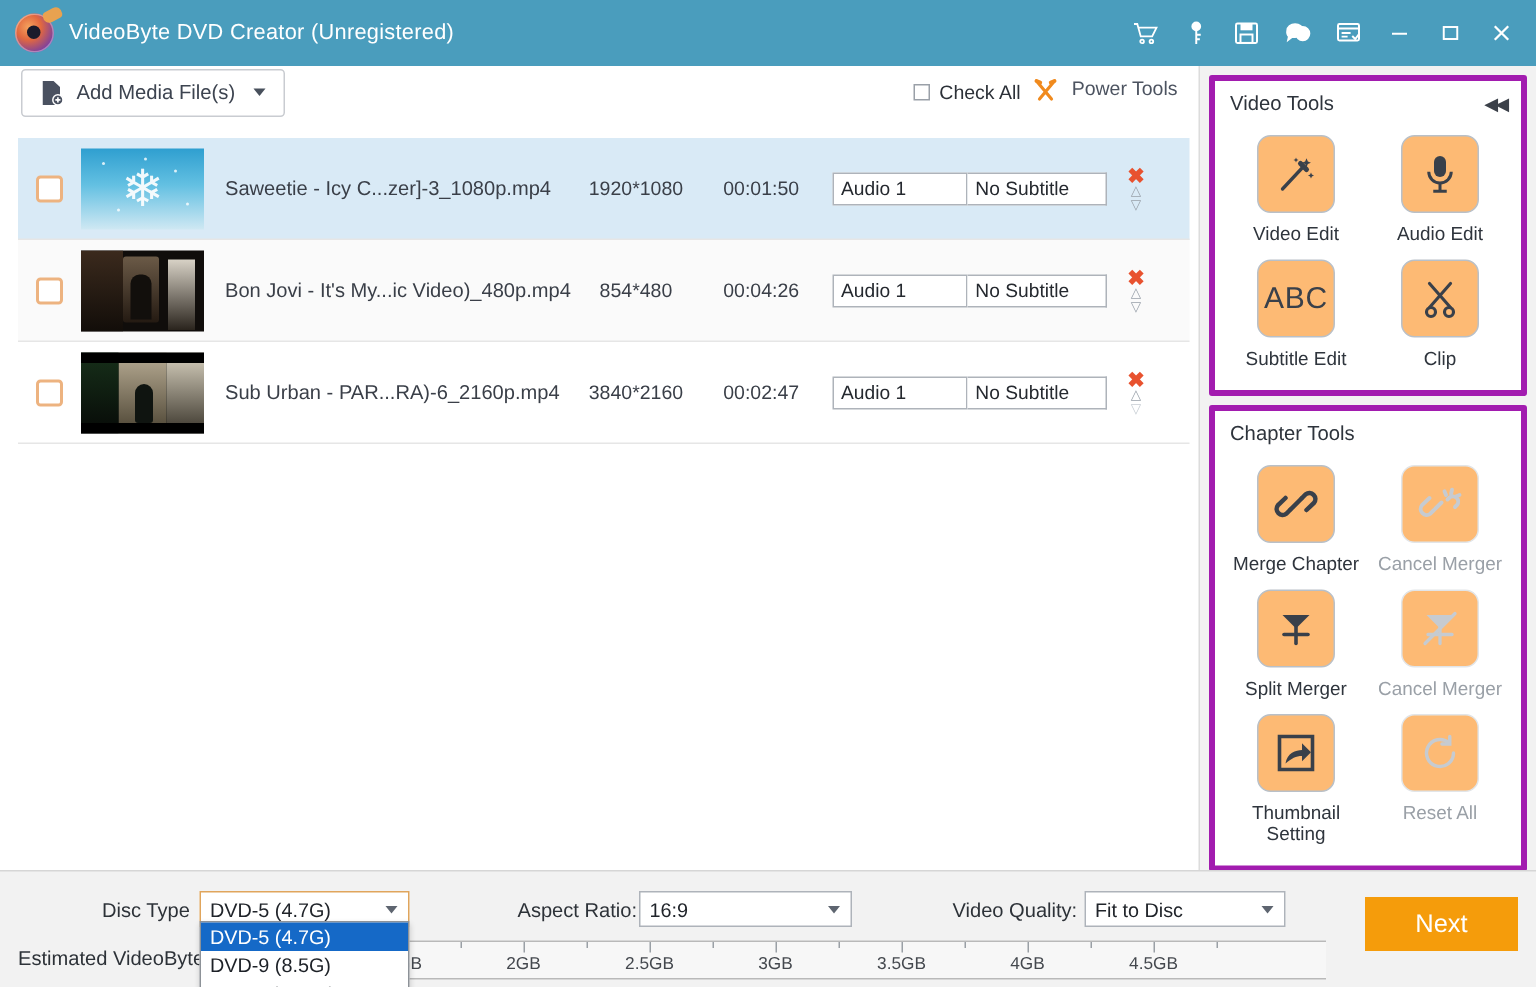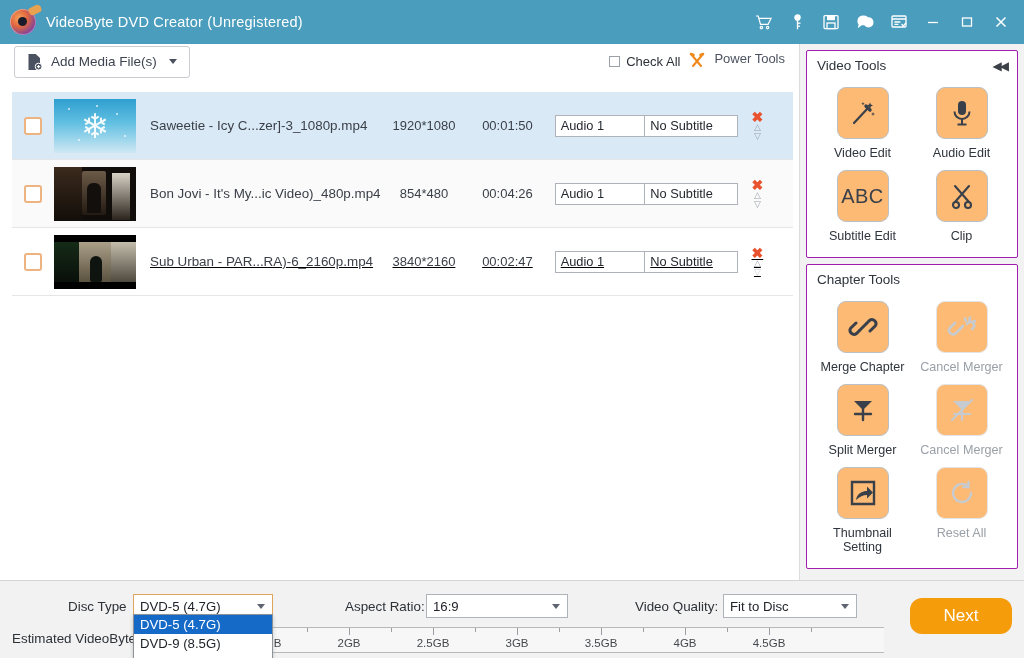--- a/index.html
+++ b/index.html
@@ -58,21 +58,21 @@
   .cbx { width:11px; height:11px; border:1px solid #9aa0a8; background:#fff; }
   .ptools{ display:flex; gap:8px; cursor:pointer; color:#4c5360; font-size:13px;}
 
   
   .list { position:absolute; left:12px; right:6px; top:48px; bottom:0; }
   .row {
     position:relative; height:68px; display:flex; align-items:center;
     border-bottom:1px solid #e6e6e6; background:#fafafa; padding-left:12px;
   }
   .row.sel { background:#d9eaf6; }
-  .row.alt { background:#ffffff;text-decoration:underline; }
+  .row.alt { background:#ffffff; }
   .rowcb { width:18px; height:18px; border:2px solid #edb380; border-radius:3px; background:#fff; flex:none; cursor:pointer;}
   .thumb { width:82px; height:54px; margin-left:12px; flex:none; background:#222; overflow:hidden; position:relative;}
   .fname { margin-left:14px; width:236px; color:#3a3f48; font-size:13.4px; white-space:nowrap; overflow:hidden;}
   .res { width:86px; text-align:center; color:#3a3f48; font-size:13px;}
   .dur { width:84px; text-align:center; color:#3a3f48; font-size:13px;}
   .sel2 { height:22px; border:1px solid #aeb3ba; background:#fff; font-size:12.8px; color:#25292f; display:flex; align-items:center; padding:0 5px;}
   .sel-audio { width:92px; margin-left:6px;}
   .sel-sub { width:94px; border-left:none;}
   .rowacts { margin-left:auto; width:56px; display:flex; flex-direction:column; align-items:center; gap:1px; padding-right:16px;}
   .xdel { color:#e8522f; font-size:14px; font-weight:bold; line-height:10px; cursor:pointer;}
@@ -90,21 +90,21 @@
   .th-bj .f4{position:absolute; left:40%; top:16px; width:14px; height:30px; background:#120f0c; border-radius:6px 6px 0 0;}
   .th-su { background:#0b0d0a; }
   .th-su .wall{position:absolute; left:0; top:0; width:30%; height:100%; background:linear-gradient(#17301a,#070a07);}
   .th-su .wall2{position:absolute; right:0; top:0; width:30%; height:100%; background:linear-gradient(#d9d2c0,#3a352b);}
   .th-su .corr{position:absolute; left:30%; top:0; width:40%; height:100%; background:linear-gradient(#b9ad95,#4c4433);}
   .th-su .fig{position:absolute; left:44%; top:40%; width:12px; height:26px; background:#0f1410; border-radius:6px 6px 2px 2px;}
   .th-su .bar{position:absolute; left:0; width:100%; height:7px; background:#000;}
 
   
   .sidebar { position:absolute; left:806px; top:6px; width:212px; bottom:6px; }
-  .card { background:#ffffff; border:1px solid #a21caf; border-radius:2px; }
+  .card { background:#ffffff; border:4px solid #a21caf; border-radius:2px; }
   .card .hdr { padding:7px 10px 2px 10px; font-size:13.5px; color:#2e343c; display:flex; align-items:center;}
   .collapse { margin-left:auto; cursor:pointer; color:#3b4049; font-size:12px; letter-spacing:-2px;}
   .grid2 { display:grid; grid-template-columns:1fr 1fr; padding:6px 6px 10px 6px; }
   .tool { display:flex; flex-direction:column; align-items:center; padding:6px 0 4px 0; cursor:pointer;}
   .tbox { width:52px; height:52px; border:1px solid #b9c0c8; border-radius:9px; display:flex; align-items:center; justify-content:center; background:#fdba74; color:#39404a;}
   .tool.dis .tbox { border-color:#e2e5e8; color:#c6cbd1; cursor:default;}
   .tlabel { margin-top:7px; font-size:12.6px; color:#2f353d; text-align:center; line-height:14px;}
   .tool.dis .tlabel { color:#9aa0a7; }
   .abc { font-size:20px; letter-spacing:.5px; color:#39404a; }
 
@@ -113,21 +113,21 @@
   .brow1 { position:absolute; left:0; top:12px; right:0; height:26px; display:flex; align-items:center;}
   .lbl { font-size:13.4px; color:#2d3238; }
   .combo { height:24px; border:1px solid #aeb3ba; background:#ffffff; display:flex; align-items:center; padding:0 6px; font-size:13.2px; color:#20242a; position:relative;}
   .combo .ar { position:absolute; right:7px; border-left:4px solid transparent; border-right:4px solid transparent; border-top:5px solid #5e6570;}
   .ruler { position:absolute; left:180px; right:140px; top:46px; height:26px; background:#f7f7f7; border:1px solid #b9b9b9; border-right:none;}
   .ruler .fill { position:absolute; left:0; top:0; bottom:0; width:5px; background:#2e8b3d;}
   .tick { position:absolute; top:0; width:1px; height:7px; background:#9aa0a6;}
   .tick.sm { height:4px; }
   .tlab { position:absolute; top:9px; font-size:11.5px; color:#44484e; transform:translateX(-50%);}
   .nextbtn {
-    position:absolute; right:12px; top:17px; width:102px; height:36px; border-radius:12px;
+    position:absolute; right:12px; top:17px; width:102px; height:36px; border-radius:0;
     background:#f59c0b; color:#fff; font-size:17px; display:flex; align-items:center; justify-content:center;
     cursor:pointer; border:none;
   }
 
   
   .dropdown {
     position:absolute; left:133px; top:614px; width:140px; background:#ffffff;
     border:1px solid #8d9298; z-index:40; box-shadow:0 2px 4px rgba(0,0,0,.18);
   }
   .dditem { height:19px; display:flex; align-items:center; padding:0 6px; font-size:13.2px; color:#1d2127; cursor:pointer;}

